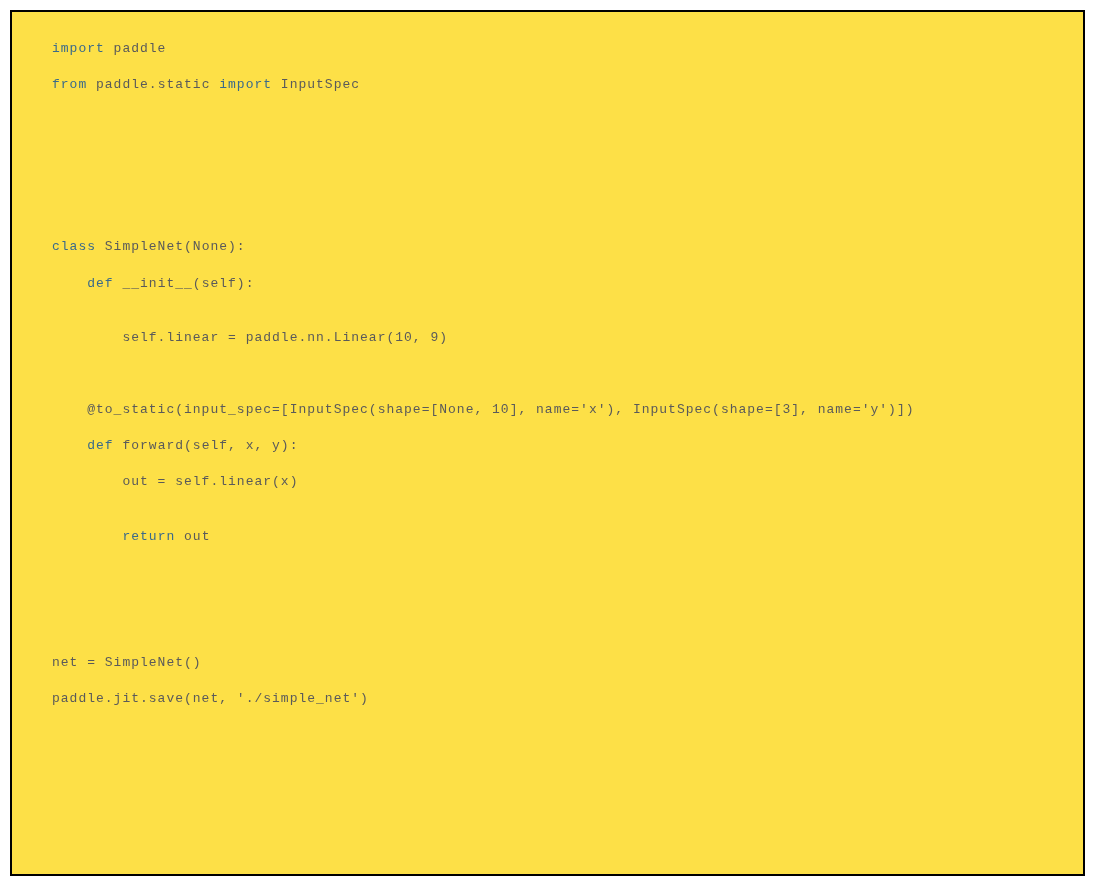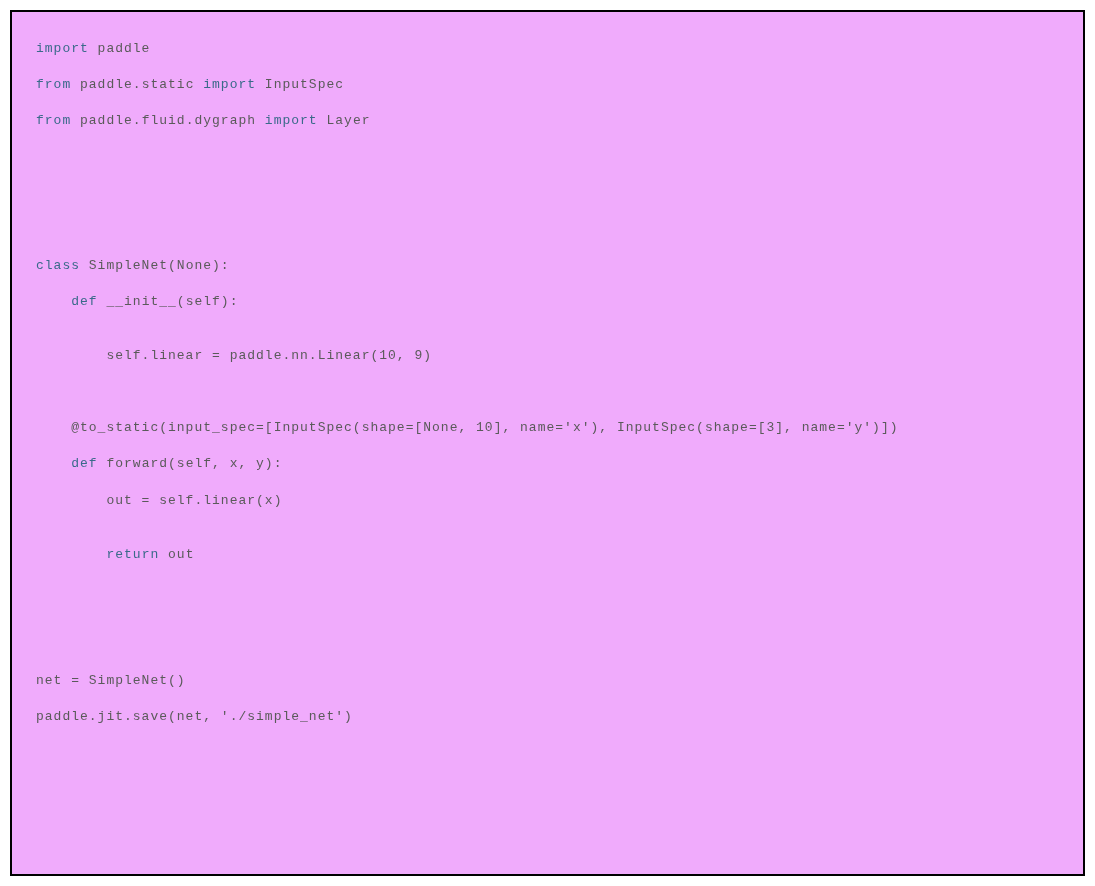--- a/index.html
+++ b/index.html
@@ -8,22 +8,22 @@
       box-sizing: border-box;
     }
     body {
       background: #ffffff;
       padding: 10px;
       font-family: "Courier New", Courier, monospace;
       width: 1095px;
     }
     .code-container {
       border: 2px solid #000000;
-      padding: 28px 24px;
-      background: #f0abfc;
+      padding: 28px 40px;
+      background: #fde047;
       width: 1075px;
       height: 866px;
     }
     .code-line {
       font-size: 13px;
       line-height: 1.4;
       white-space: pre;
       letter-spacing: 1px;
       color: #5a5a5a;
     }
@@ -45,21 +45,20 @@
   </style>
 </head>
 <body>
 
 <div class="code-container">
   <div id="code-lines">
       <div class="code-line"><span class="kw-import">import</span><span> paddle</span></div>
       <div class="blank-line"></div>
       <div class="code-line"><span class="kw-import">from</span><span> paddle.static </span><span class="kw-import">import</span><span> InputSpec</span></div>
       <div class="blank-line"></div>
-      <div class="code-line"><span class="kw-import">from</span><span> paddle.fluid.dygraph </span><span class="kw-import">import</span><span> Layer</span></div>
       <div class="blank-line"></div>
       <div class="blank-line"></div>
       <div class="blank-line"></div>
       <div class="blank-line"></div>
       <div class="blank-line"></div>
       <div class="blank-line"></div>
       <div class="blank-line"></div>
       <div class="code-line"><span class="kw-class">class</span><span> SimpleNet(None):</span></div>
       <div class="blank-line"></div>
       <div class="code-line"><span>    </span><span class="kw-def">def</span><span> __init__(self):</span></div>

